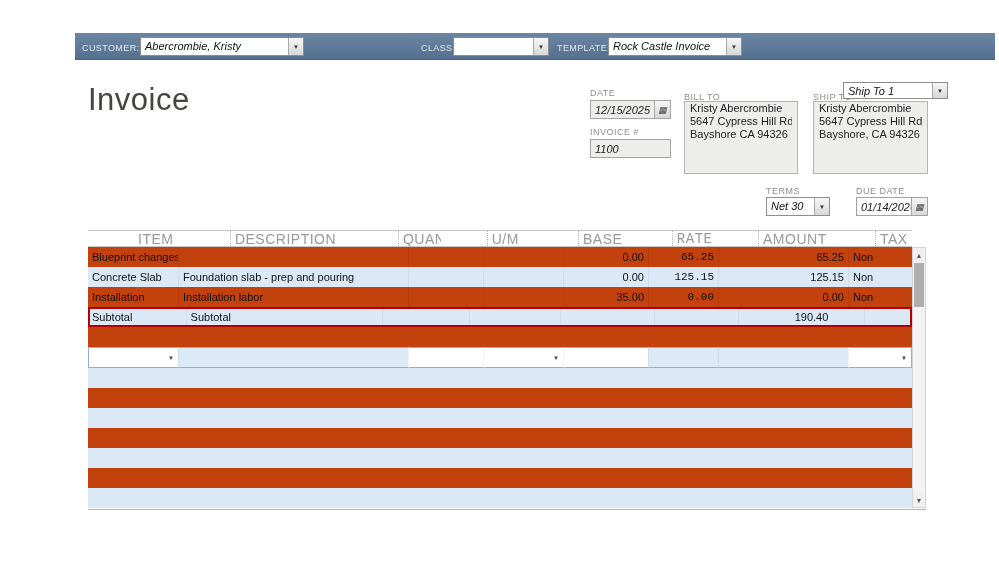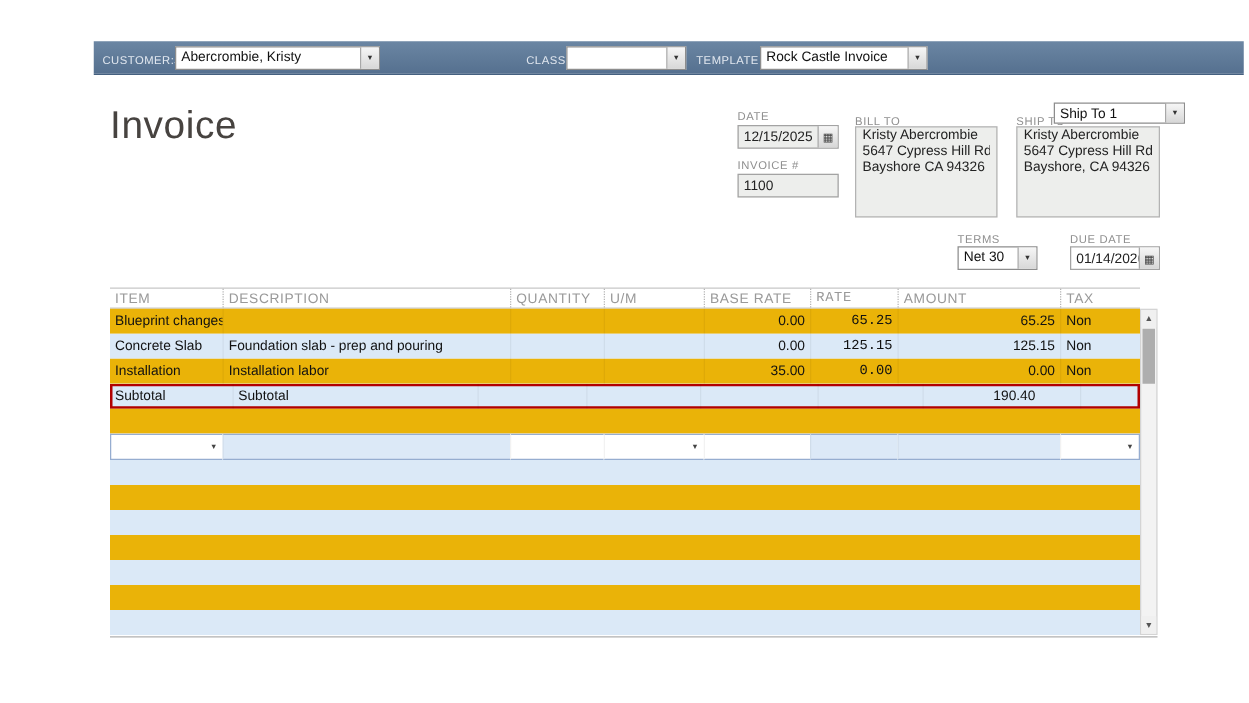--- a/index.html
+++ b/index.html
@@ -4,21 +4,21 @@
 <style>
   * { box-sizing: border-box; margin: 0; padding: 0; }
   html,body { width: 999px; height: 562px; }
   body {
     background: #ffffff;
     font-family: "Liberation Sans", sans-serif;
     position: relative;
     overflow: hidden;
     color: #222;
   }
-  .abs { position: absolute; }
+  .abs { position: absolute; font-style: italic; }
 
   
   .topbar {
     position: absolute; left: 75px; top: 33px; width: 920px; height: 27px;
     background: linear-gradient(#6b86a3, #55708f);
     border-bottom: 1px solid #44607f;
   }
   .tb-label {
     position: absolute; top: 10px;
     font-size: 9px; color: #e2e8f0; letter-spacing: .4px; white-space: nowrap;
@@ -60,26 +60,26 @@
   .addr-box div { white-space: nowrap; overflow: hidden; }
 
   
   .table { position: absolute; left: 88px; top: 230px; width: 824px; }
   .thead {
     display: flex; height: 17px;
     border-top: 1px solid #c7c7c7; border-bottom: 1px solid #c7c7c7;
     background: #fff;
   }
   .th {
-    font-size: 11px; color: #999999; letter-spacing: .5px;
-    display: flex; align-items: center; padding: 0 4px; overflow: hidden; white-space: nowrap;
+    font-size: 14px; color: #999999; letter-spacing: .5px;
+    display: flex; align-items: center; padding: 0 4px; overflow: hidden; white-space: nowrap; margin-left: 46px;
   }
   .th + .th { border-left: 1px dotted #b5b5b5; }
   .row { display: flex; height: 20px; }
-  .row.white { background: #eab308; }
+  .row.white { background: #c2410c; }
   .row.blue  { background: #dbe9f7; }
   .cell {
     font-size: 11px; color: #111;
     display: flex; align-items: center; padding: 0 4px;
     overflow: hidden; white-space: nowrap;
   }
   .row .cell + .cell { border-left: 1px solid rgba(0,0,0,0.05); }
   .num { justify-content: flex-end; }
   .row.subtotal { box-shadow: inset 0 0 0 2px #b10000; gap: 32px; }
 

